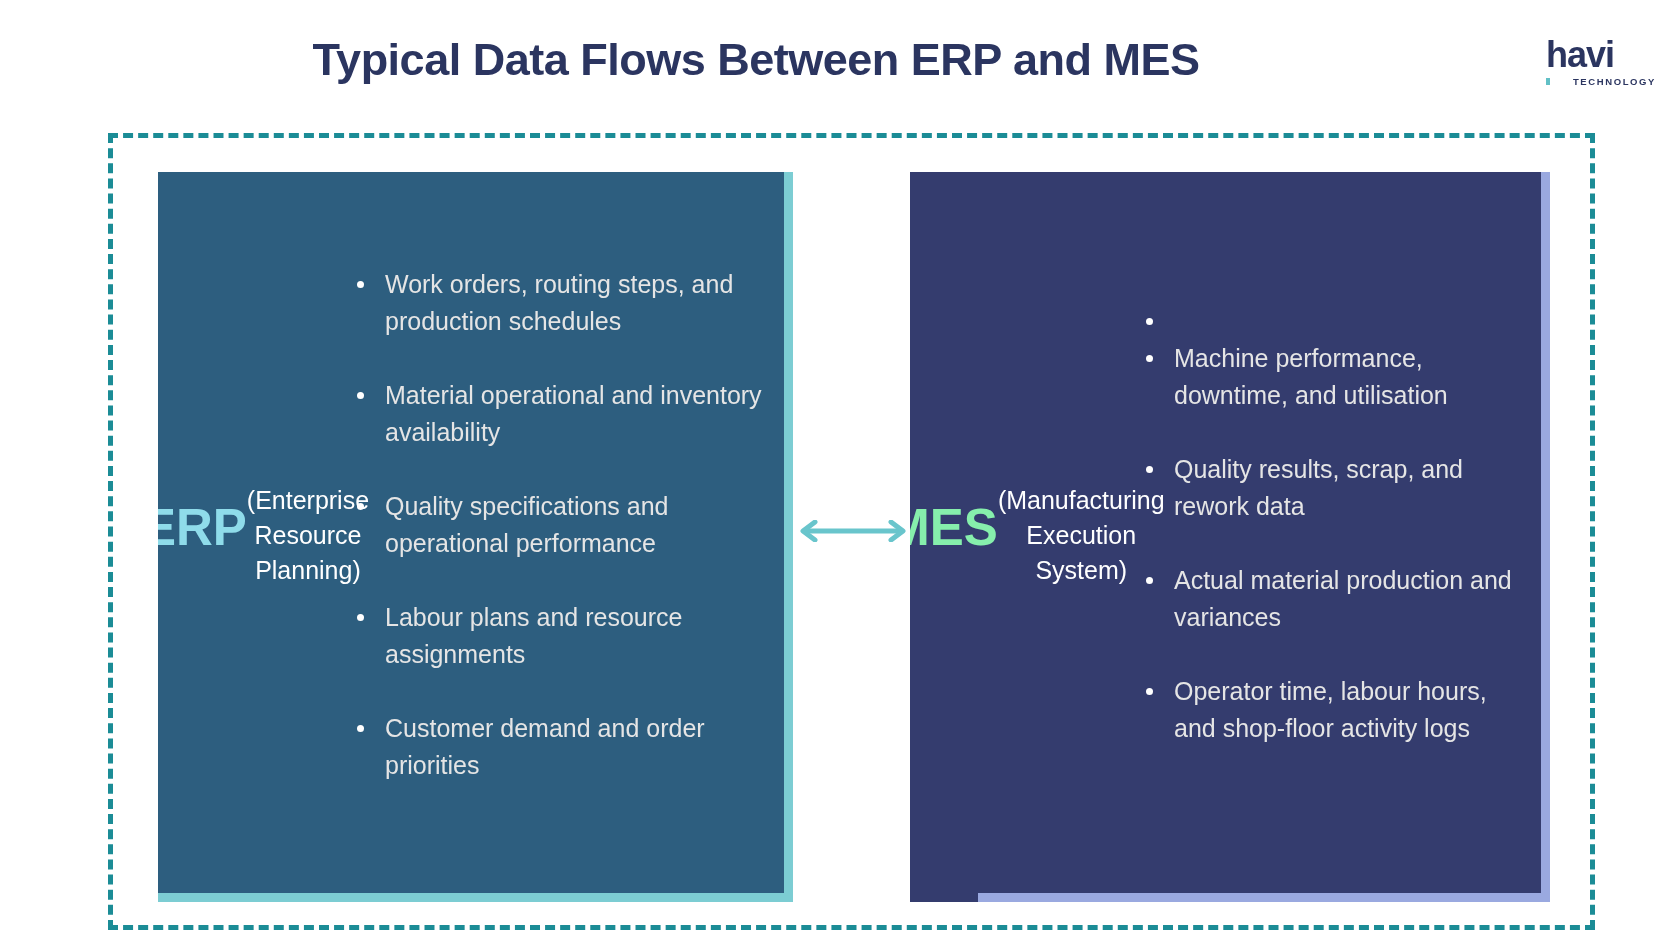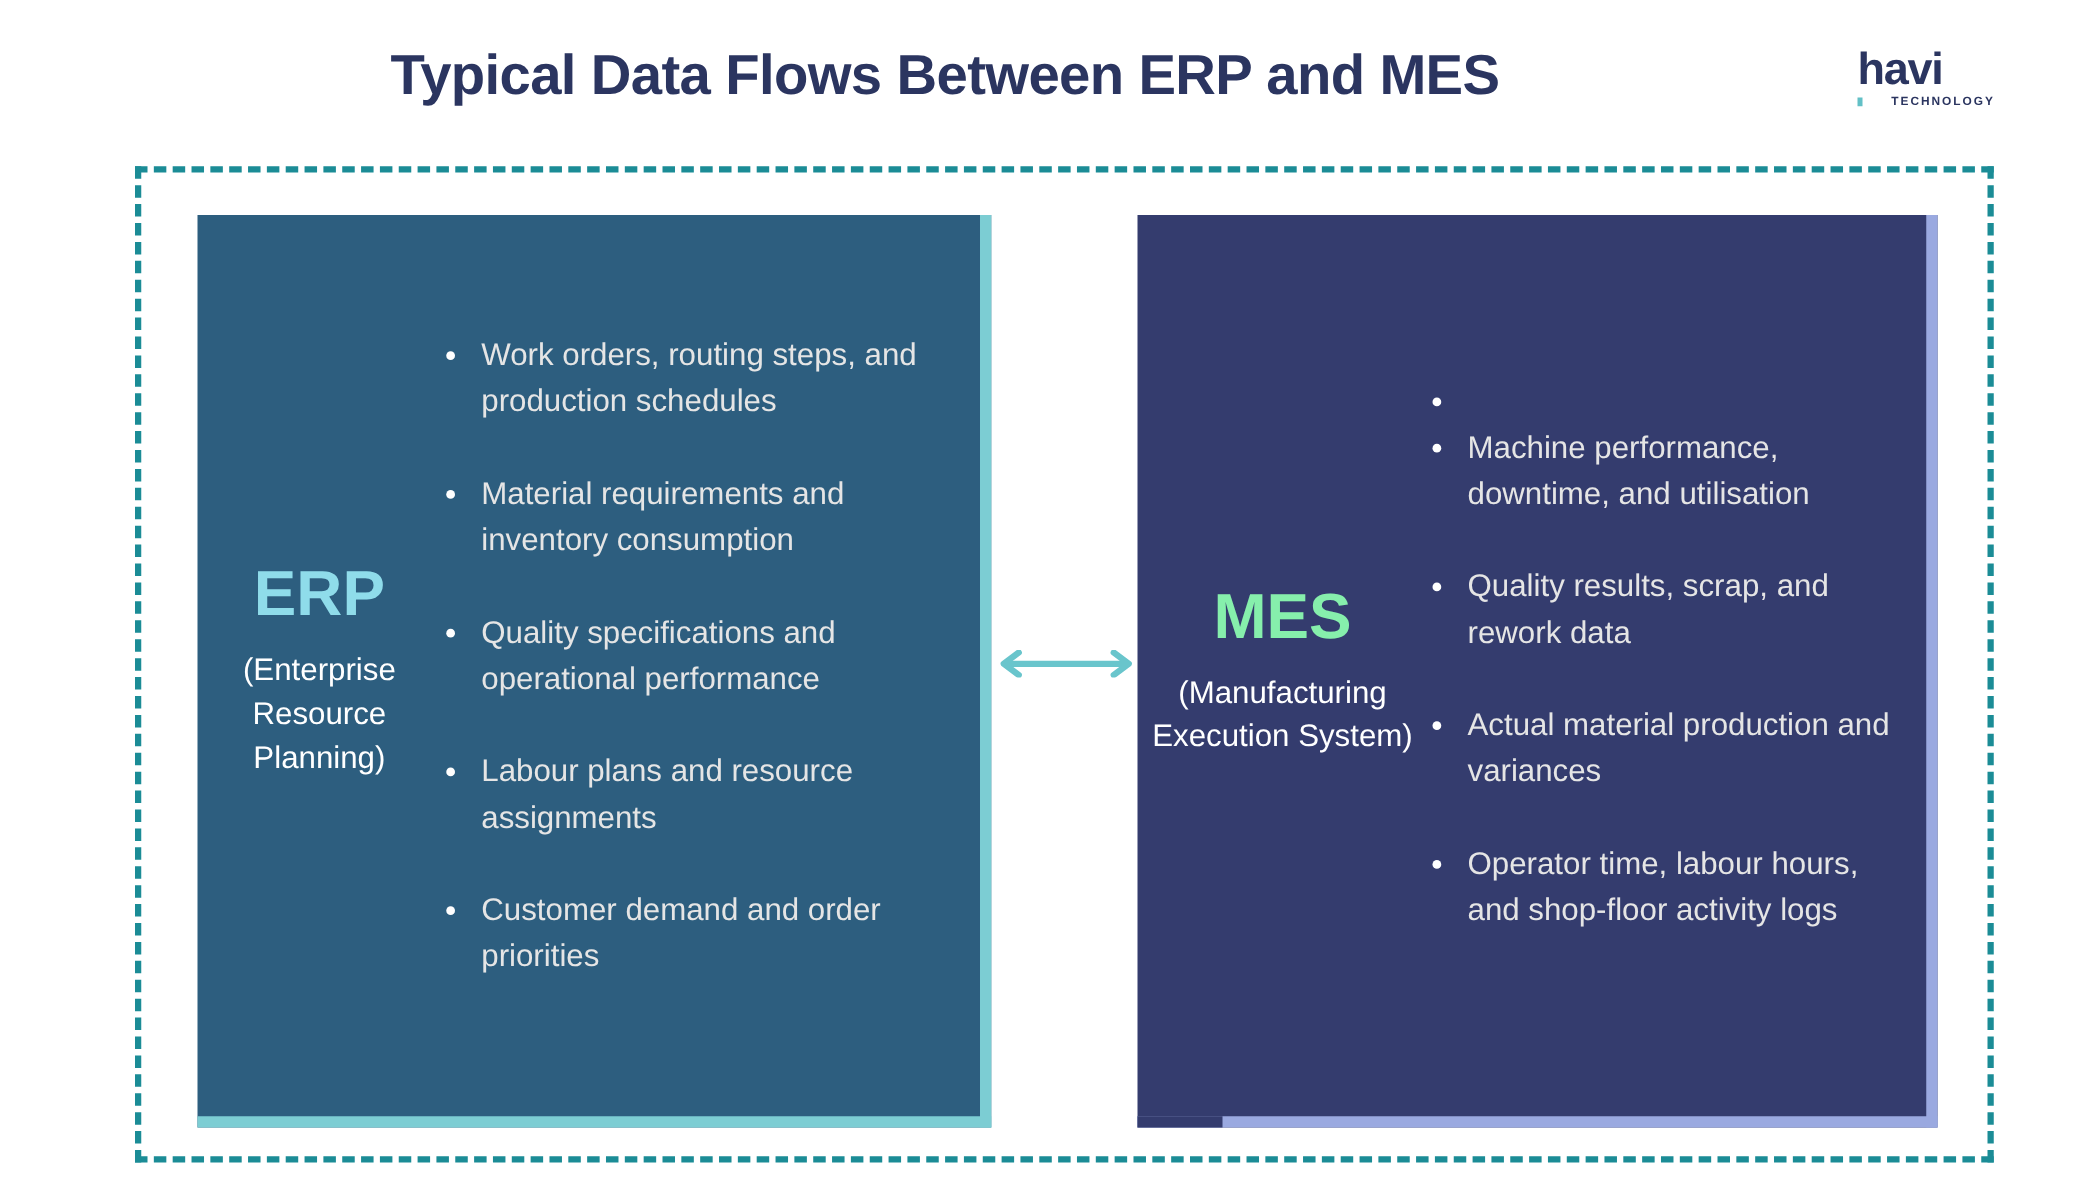--- a/index.html
+++ b/index.html
@@ -32,21 +32,21 @@
     font-size: 45px;
     font-weight: bold;
     letter-spacing: -0.5px;
     color: #2b3560;
     font-family: "Liberation Sans", sans-serif;
   }
 
   
   #logo {
     position: absolute;
-    left: 1486px;
+    left: 1546px;
     top: 36px;
     width: 110px;
     height: 62px;
   }
   #logo-wordmark {
     font-size: 36px;
     font-weight: bold;
     color: #2b3560;
     letter-spacing: -1px;
     line-height: 38px;
@@ -116,21 +116,20 @@
     height: 730px;
     background: #343c6e;
     border-right: 9px solid #9aa9e0;
     border-bottom: 9px solid #9aa9e0;
   }
 
   .panel-label-col {
     width: 195px;
     flex: 0 0 195px;
     display: flex;
-    flex-direction: column;
     align-items: center;
     justify-content: center;
     padding-top: 6px;
     box-sizing: border-box;
   }
   #mes-panel .panel-label-col {
     width: 232px;
     flex: 0 0 232px;
   }
 
@@ -228,21 +227,21 @@
 <div id="panels">
 
   <div class="panel" id="erp-panel">
     <div class="panel-label-col">
       <div class="panel-acronym" id="erp-acronym">ERP</div>
       <div class="panel-fullname">(Enterprise Resource Planning)</div>
     </div>
     <div class="bullet-col">
       <ul class="bullets" id="erp-bullets">
           <li><span class="dot"></span><span>Work orders, routing steps, and production schedules</span></li>
-          <li><span class="dot"></span><span>Material requirements and inventory consumption</span></li>
+          <li><span class="dot"></span><span>Material operational and inventory availability</span></li>
           <li><span class="dot"></span><span>Quality specifications and operational performance</span></li>
           <li><span class="dot"></span><span>Labour plans and resource assignments</span></li>
           <li><span class="dot"></span><span>Customer demand and order priorities</span></li>
         </ul>
     </div>
   </div>
 
   <div class="panel" id="mes-panel">
     <div class="panel-label-col">
       <div class="panel-acronym" id="mes-acronym">MES</div>

